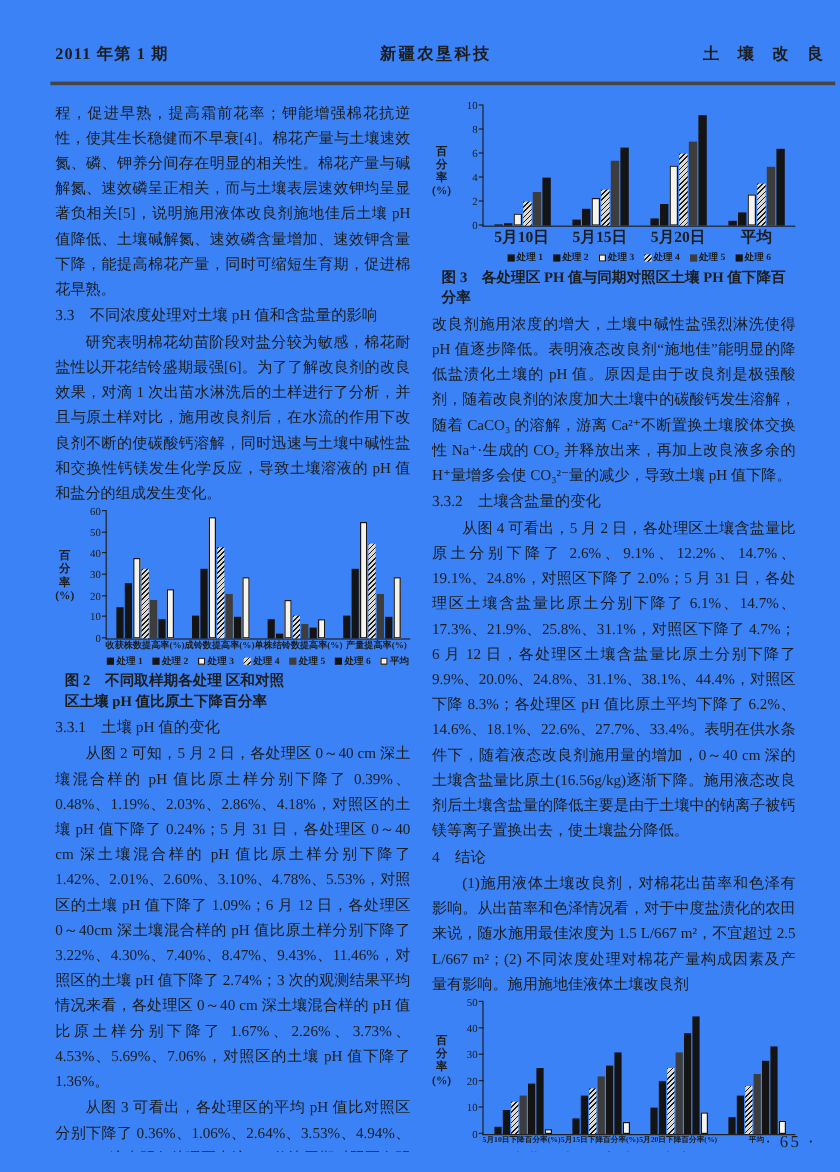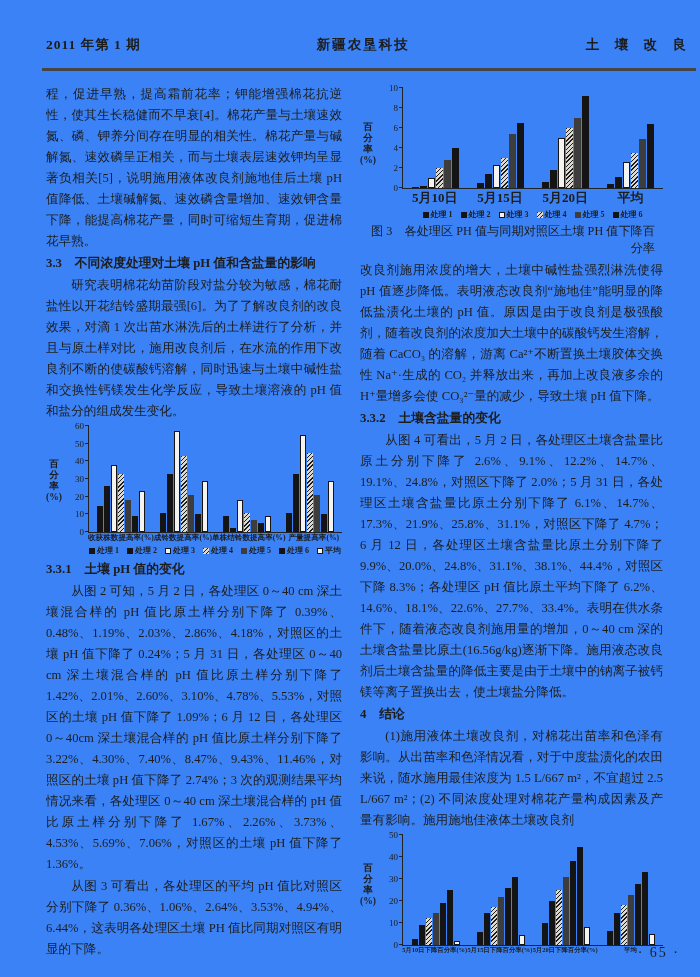--- a/index.html
+++ b/index.html
@@ -9,21 +9,21 @@
   .header{position:absolute;top:36px;left:46px;right:40px;display:flex;
           justify-content:space-between;font-size:13.5px;font-weight:bold;letter-spacing:1px;}
   .header .mid{letter-spacing:2px;}
   .header .right{letter-spacing:6px;}
   .rule{position:absolute;top:68px;left:42px;right:36px;border-top:3px solid #454545;}
   .col{position:absolute;top:84px;height:876px;overflow:hidden;}
   .col-left{left:46px;width:296px;}
   .col-right{left:360px;width:303px;}
   p{margin:0 0 1px 0;font-size:12.6px;line-height:21px;text-align:justify;text-indent:2em;}
   p.noindent{text-indent:0;}
-  h4{margin:1px 0;font-size:12.8px;line-height:21px;font-weight:bold;text-align:justify;}
+  h4{margin:1px 0;font-size:12.8px;line-height:21px;font-weight:normal;text-align:justify;}
   .figblock{margin:4px 0 3px 0;}
   .chartrow{display:flex;align-items:center;}
   .ylab{width:16px;font-size:9.5px;font-weight:bold;text-align:center;line-height:11px;margin-bottom:20px;}
   .plotcol{flex:1;padding-left:26px;position:relative;}
   .plot{position:relative;border-left:1.5px solid #222;border-bottom:1.5px solid #222;
         display:flex;align-items:flex-end;justify-content:space-around;}
   .tick{position:absolute;left:-25px;width:20px;text-align:right;font-size:9px;font-weight:normal;}
   .tmark{position:absolute;left:-4px;width:4px;height:1px;background:#222;}
   .group{display:flex;align-items:flex-end;gap:1px;}
   .f-black{background:#141414;}
@@ -31,21 +31,21 @@
   .f-hatch{background:repeating-linear-gradient(135deg,#1c1c1c 0 1px,#dcd9d2 1px 3px);}
   .f-white{background:#f4f3ee;border:1px solid #151515;box-sizing:border-box;}
   .xlabels{display:flex;}
   .xlab{flex:1;text-align:center;font-weight:bold;white-space:nowrap;overflow:visible;}
   .fig2c .xlab{font-size:7.6px;}
   .fig3c .xlab{font-size:13px;}
   .fig4c .xlab{font-size:6.4px;}
   .legend{display:flex;justify-content:center;gap:8px;font-size:8px;margin-top:2px;font-weight:bold;}
   .lgitem{display:flex;align-items:center;}
   .lgmark{display:inline-block;width:6px;height:6px;margin-right:2px;}
-  .caption{text-align:right;font-weight:normal;font-size:12.2px;line-height:16.5px;margin:3px 8px 4px 8px;}
+  .caption{text-align:left;font-weight:bold;font-size:12.2px;line-height:16.5px;margin:3px 8px 4px 8px;}
   .footer{position:absolute;right:52px;bottom:16px;font-size:14px;letter-spacing:2px;}
 </style>
 </head>
 <body>
 
 <div class="page">
 
   <div class="header">
     <span class="left">2011 年第 1 期</span>
     <span class="mid">新疆农垦科技</span>
@@ -152,20 +152,24 @@
                   <span>处理 6</span>
                 </span>
                 <span class="lgitem">
                   <span class="lgmark f-white"></span>
                   <span>平均</span>
                 </span>
               </div>
             </div>
           </div>
         </div>
+      <div class="caption">
+        <span>图 2　不同取样期各处理 区和对照</span><br>
+        <span>区土壤 pH 值比原土下降百分率</span>
+      </div>
     </div>
 
     <h4>3.3.1　土壤 pH 值的变化</h4>
     <p>从图 2 可知，5 月 2 日，各处理区 0～40 cm 深土壤混合样的 pH 值比原土样分别下降了 0.39%、0.48%、1.19%、2.03%、2.86%、4.18%，对照区的土壤 pH 值下降了 0.24%；5 月 31 日，各处理区 0～40 cm 深土壤混合样的 pH 值比原土样分别下降了 1.42%、2.01%、2.60%、3.10%、4.78%、5.53%，对照区的土壤 pH 值下降了 1.09%；6 月 12 日，各处理区 0～40cm 深土壤混合样的 pH 值比原土样分别下降了 3.22%、4.30%、7.40%、8.47%、9.43%、11.46%，对照区的土壤 pH 值下降了 2.74%；3 次的观测结果平均情况来看，各处理区 0～40 cm 深土壤混合样的 pH 值比原土样分别下降了 1.67%、2.26%、3.73%、4.53%、5.69%、7.06%，对照区的土壤 pH 值下降了 1.36%。</p>
     <p>从图 3 可看出，各处理区的平均 pH 值比对照区分别下降了 0.36%、1.06%、2.64%、3.53%、4.94%、6.44%，这表明各处理区土壤 PH 值比同期对照区有明显的下降。</p>
 
   </div>
 
   <div class="col col-right">
     <div class="figblock">

